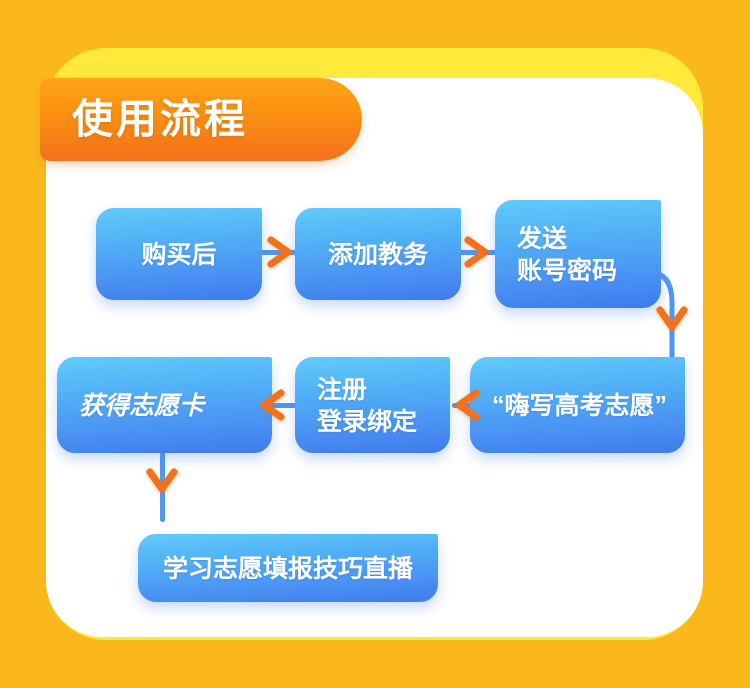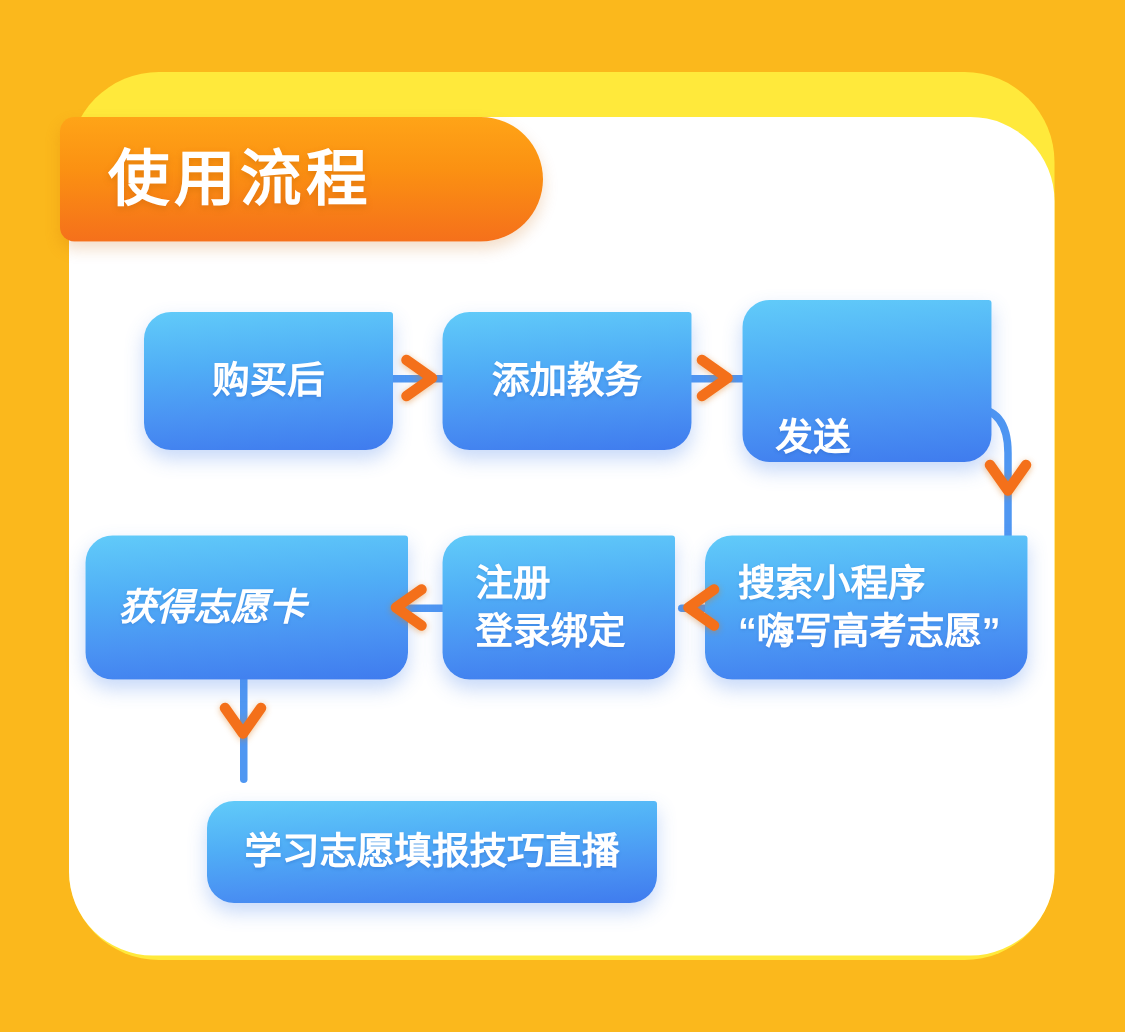--- a/index.html
+++ b/index.html
@@ -141,26 +141,26 @@
   <div class="vline" style="left:160px; top:450px; height:72px;"></div>
 
   <div class="fbox center" style="left:96px; top:208px; width:166px; height:92px;">
     <div class="line">购买后</div>
   </div>
 
   <div class="fbox center" style="left:295px; top:208px; width:166px; height:92px;">
     <div class="line">添加教务</div>
   </div>
 
-  <div class="fbox left" style="left:495px; top:200px; width:166px; height:108px;justify-content:flex-end;">
+  <div class="fbox left" style="left:495px; top:200px; width:166px; height:108px;">
     <div class="line">发送</div>
+    <div class="line">账号密码</div>
   </div>
 
   <div class="fbox left" style="left:470px; top:357px; width:215px; height:96px;">
-    <div class="line">搜索小程序</div>
     <div class="line">“嗨写高考志愿”</div>
   </div>
 
   <div class="fbox left" style="left:295px; top:357px; width:155px; height:96px;">
     <div class="line">注册</div>
     <div class="line">登录绑定</div>
   </div>
 
   <div class="fbox left" style="left:57px; top:357px; width:215px; height:96px;font-style:italic;">
     <div class="line">获得志愿卡</div>

